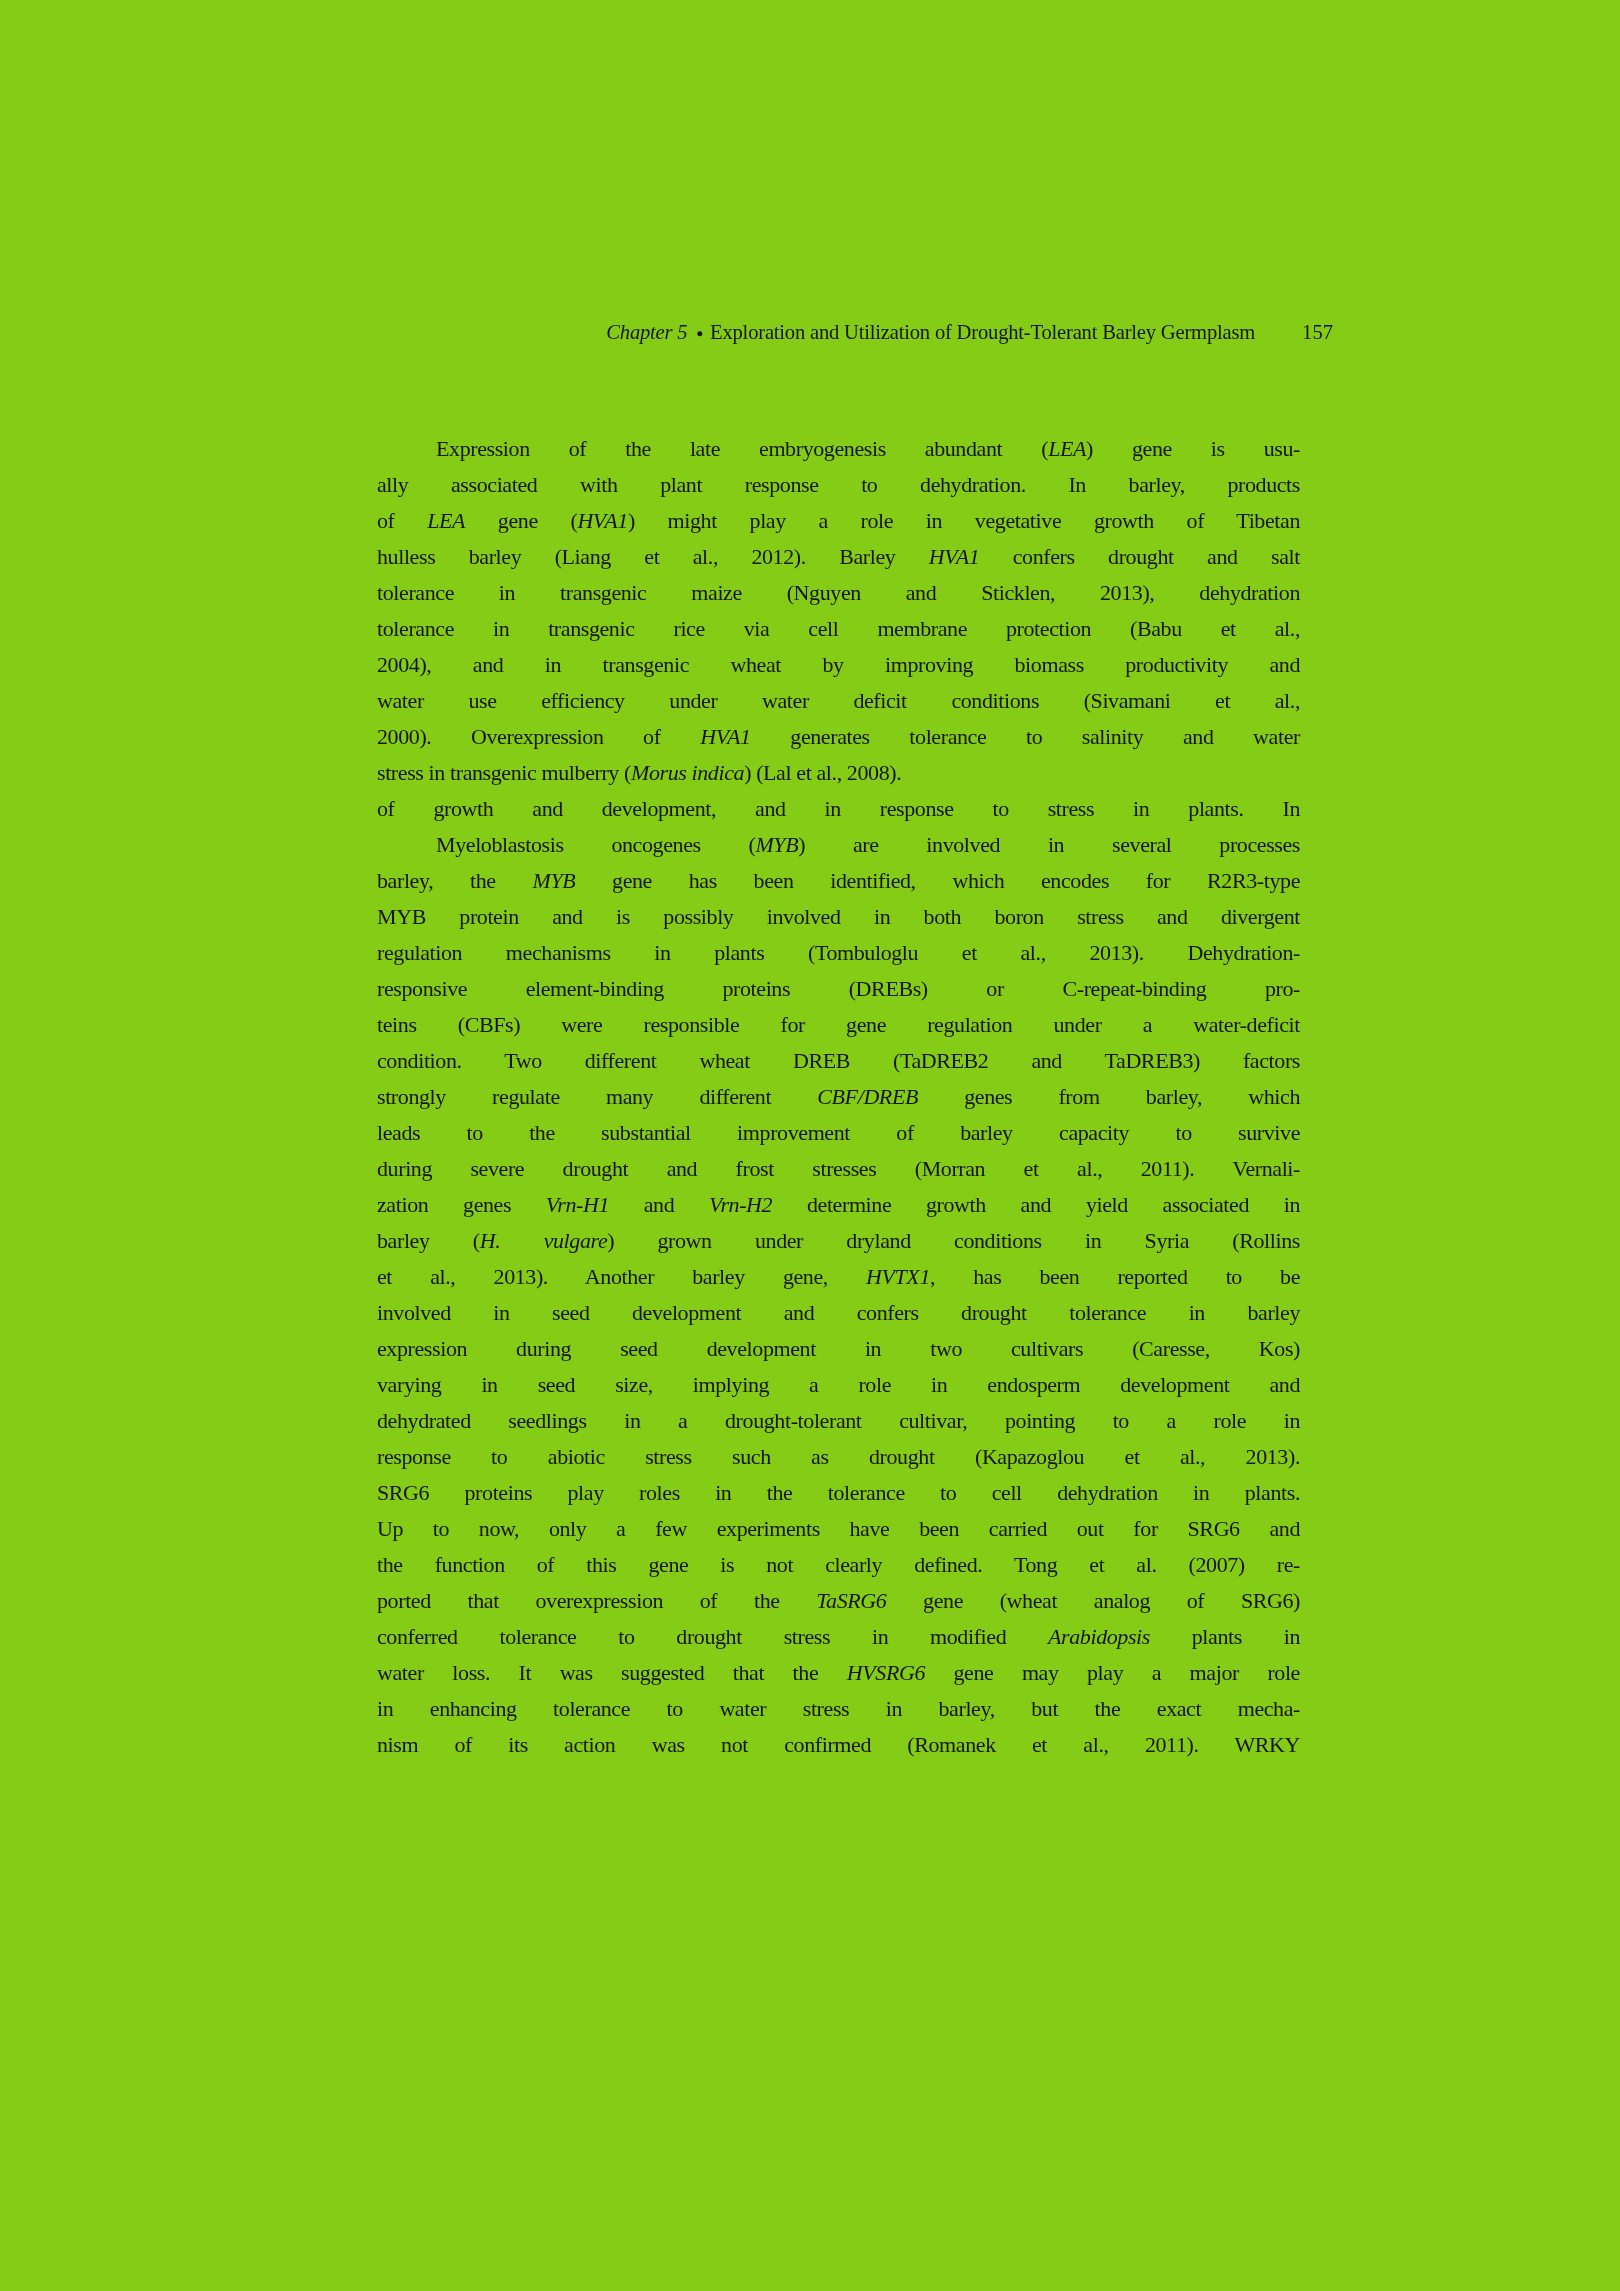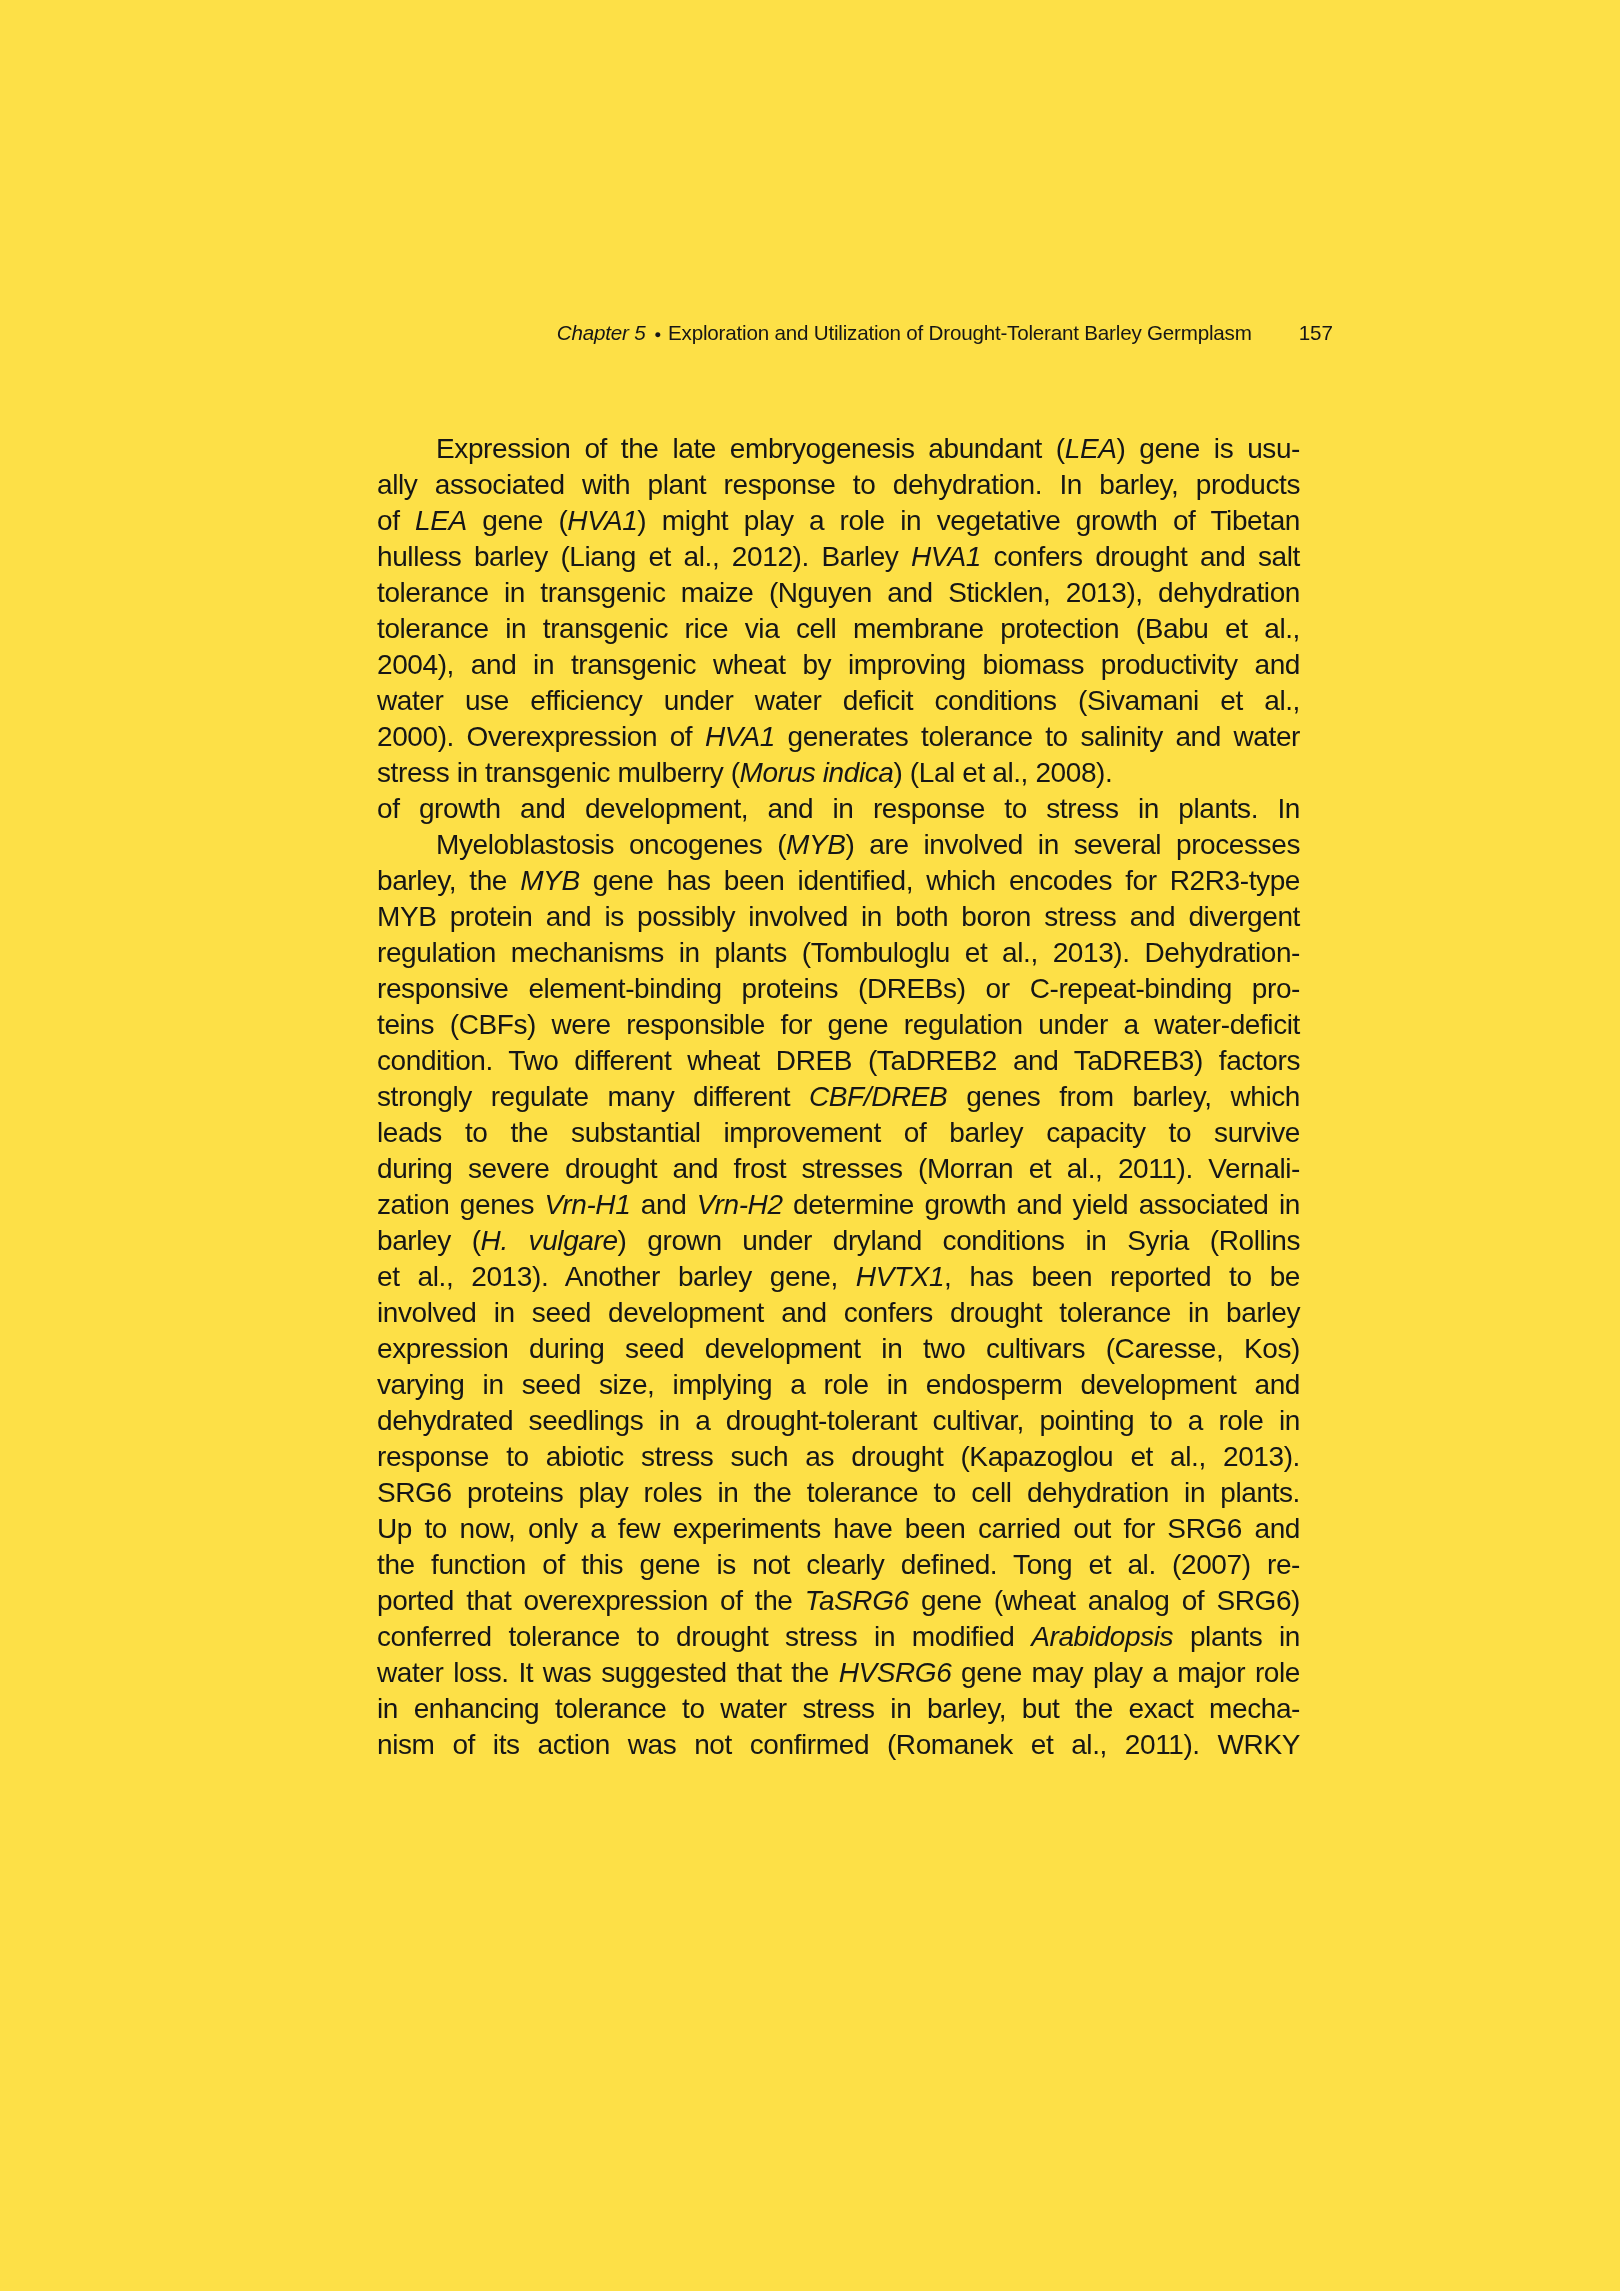--- a/index.html
+++ b/index.html
@@ -10,22 +10,23 @@
   body {
     width: 1620px;
     height: 2292px;
     position: relative;
     font-family: "Liberation Sans", sans-serif;
     color: #161616;
   }
   .page {
     position: absolute;
     inset: 0;
-    background: #fde047;
+    background: #84cc16;
     overflow: hidden;
+    font-family: Liberation Serif, serif;
   }
   .running-header {
     position: absolute;
     top: 321px;
     left: 377px;
     right: 287px;
     display: flex;
     justify-content: flex-end;
     align-items: baseline;
     gap: 31px;
@@ -44,21 +45,21 @@
   }
   .page-num {
     letter-spacing: 0;
     margin-left: 16px;
   }
   .body-text {
     position: absolute;
     left: 377px;
     top: 431px;
     width: 923px;
-    font-size: 28px;
+    font-size: 22px;
     line-height: 36px;
     letter-spacing: -0.4px;
   }
   .tline {
     text-align: justify;
     text-align-last: justify;
     -moz-text-align-last: justify;
   }
   .tline.indent {
     text-indent: 59px;

